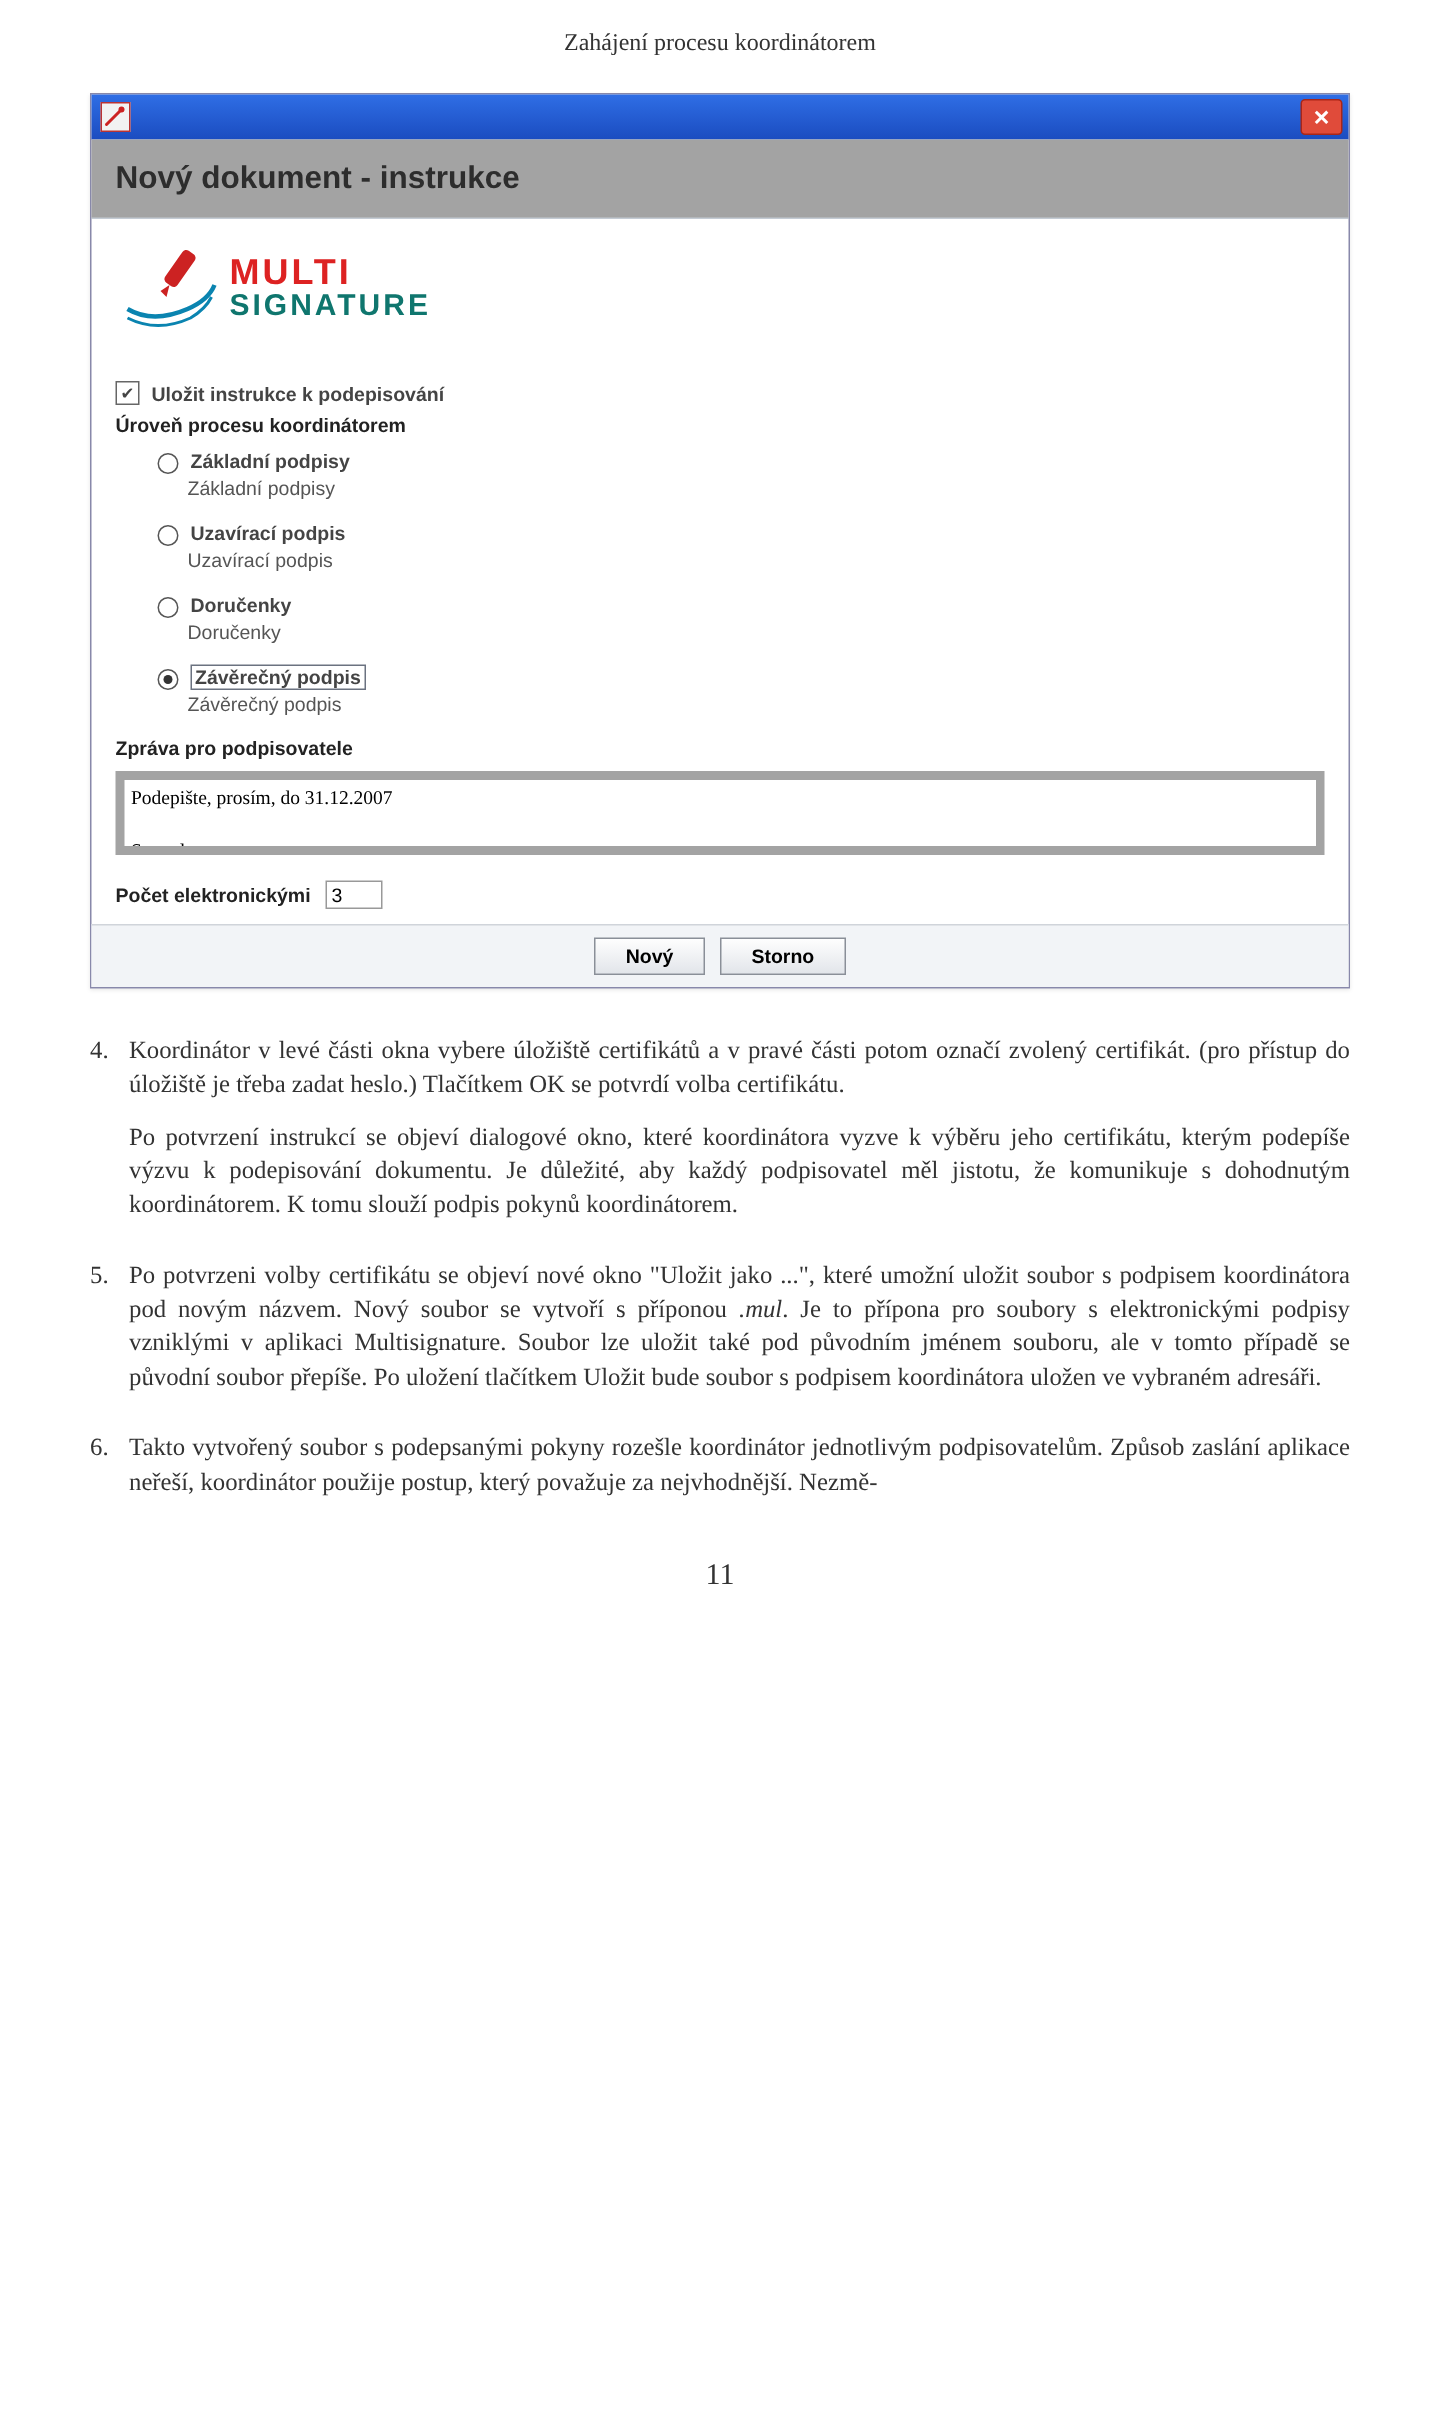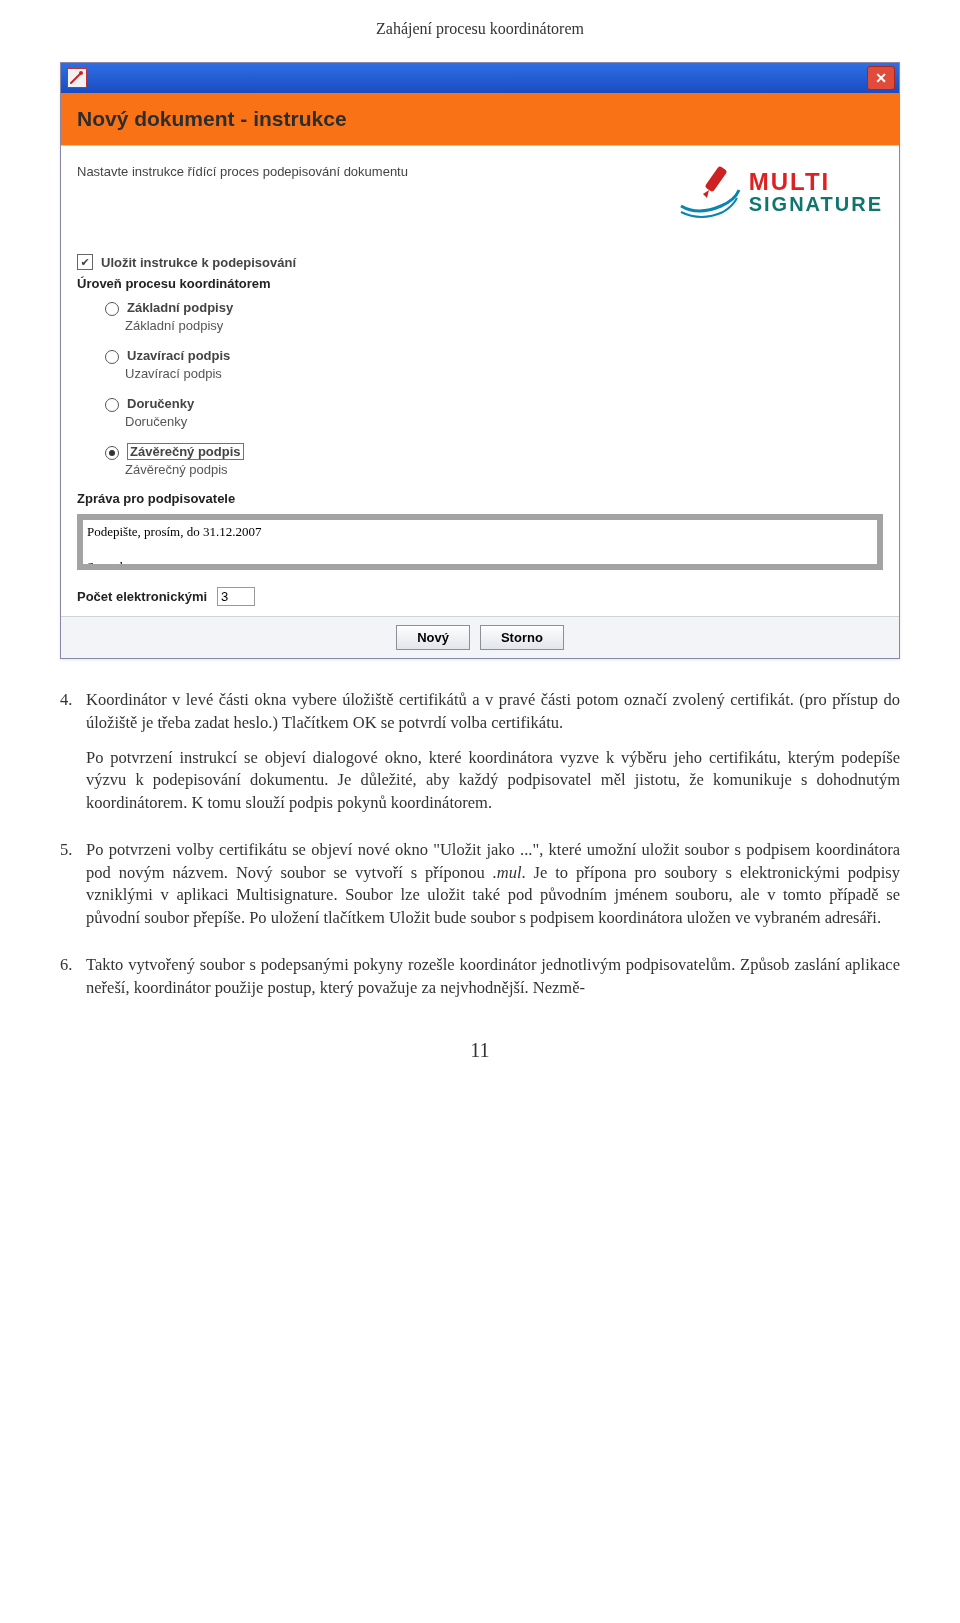--- a/index.html
+++ b/index.html
@@ -48,21 +48,21 @@
   border-radius: 3px;
   display: flex;
   align-items: center;
   justify-content: center;
   color: #fff;
   font-weight: bold;
   font-size: 14px;
   cursor: pointer;
 }
 .dialog-title {
-  background: #f97316;
+  background: #a3a3a3;
   border-bottom: 1px solid #c4cbd4;
   padding: 14px 16px;
   font-size: 21px;
   font-weight: bold;
   color: #2d2d2d;
 }
 .dialog-body {
   padding: 14px 16px 10px 16px;
 }
 .intro-row {
@@ -149,21 +149,20 @@
       <svg width="18" height="18" viewBox="0 0 18 18">
         <path d="M3 14 L13 4" stroke="#c22" stroke-width="2" stroke-linecap="round"></path>
         <circle cx="13" cy="4" r="2" fill="#c22"></circle>
       </svg>
     </span>
     <span class="close-btn">✕</span>
   </div>
   <div class="dialog-title">Nový dokument - instrukce</div>
   <div class="dialog-body">
     <div class="intro-row">
-      <div class="intro-text">Nastavte instrukce řídící proces podepisování dokumentu</div>
       <div class="logo-area">
         <svg width="70" height="64" viewBox="0 0 70 64">
           <path d="M8 46 Q25 56 48 46 Q62 40 66 30" stroke="#0a84b0" stroke-width="3" fill="none"></path>
           <path d="M8 52 Q28 62 50 52 Q60 46 64 38" stroke="#0a84b0" stroke-width="2" fill="none"></path>
           <rect x="38" y="6" width="10" height="26" rx="3" transform="rotate(35 43 19)" fill="#c22"></rect>
           <polygon points="30,34 36,30 34,38" fill="#c22"></polygon>
         </svg>
         <span class="logo-text">
           <span class="logo-line1">MULTI</span>
           <span class="logo-line2">SIGNATURE</span>

